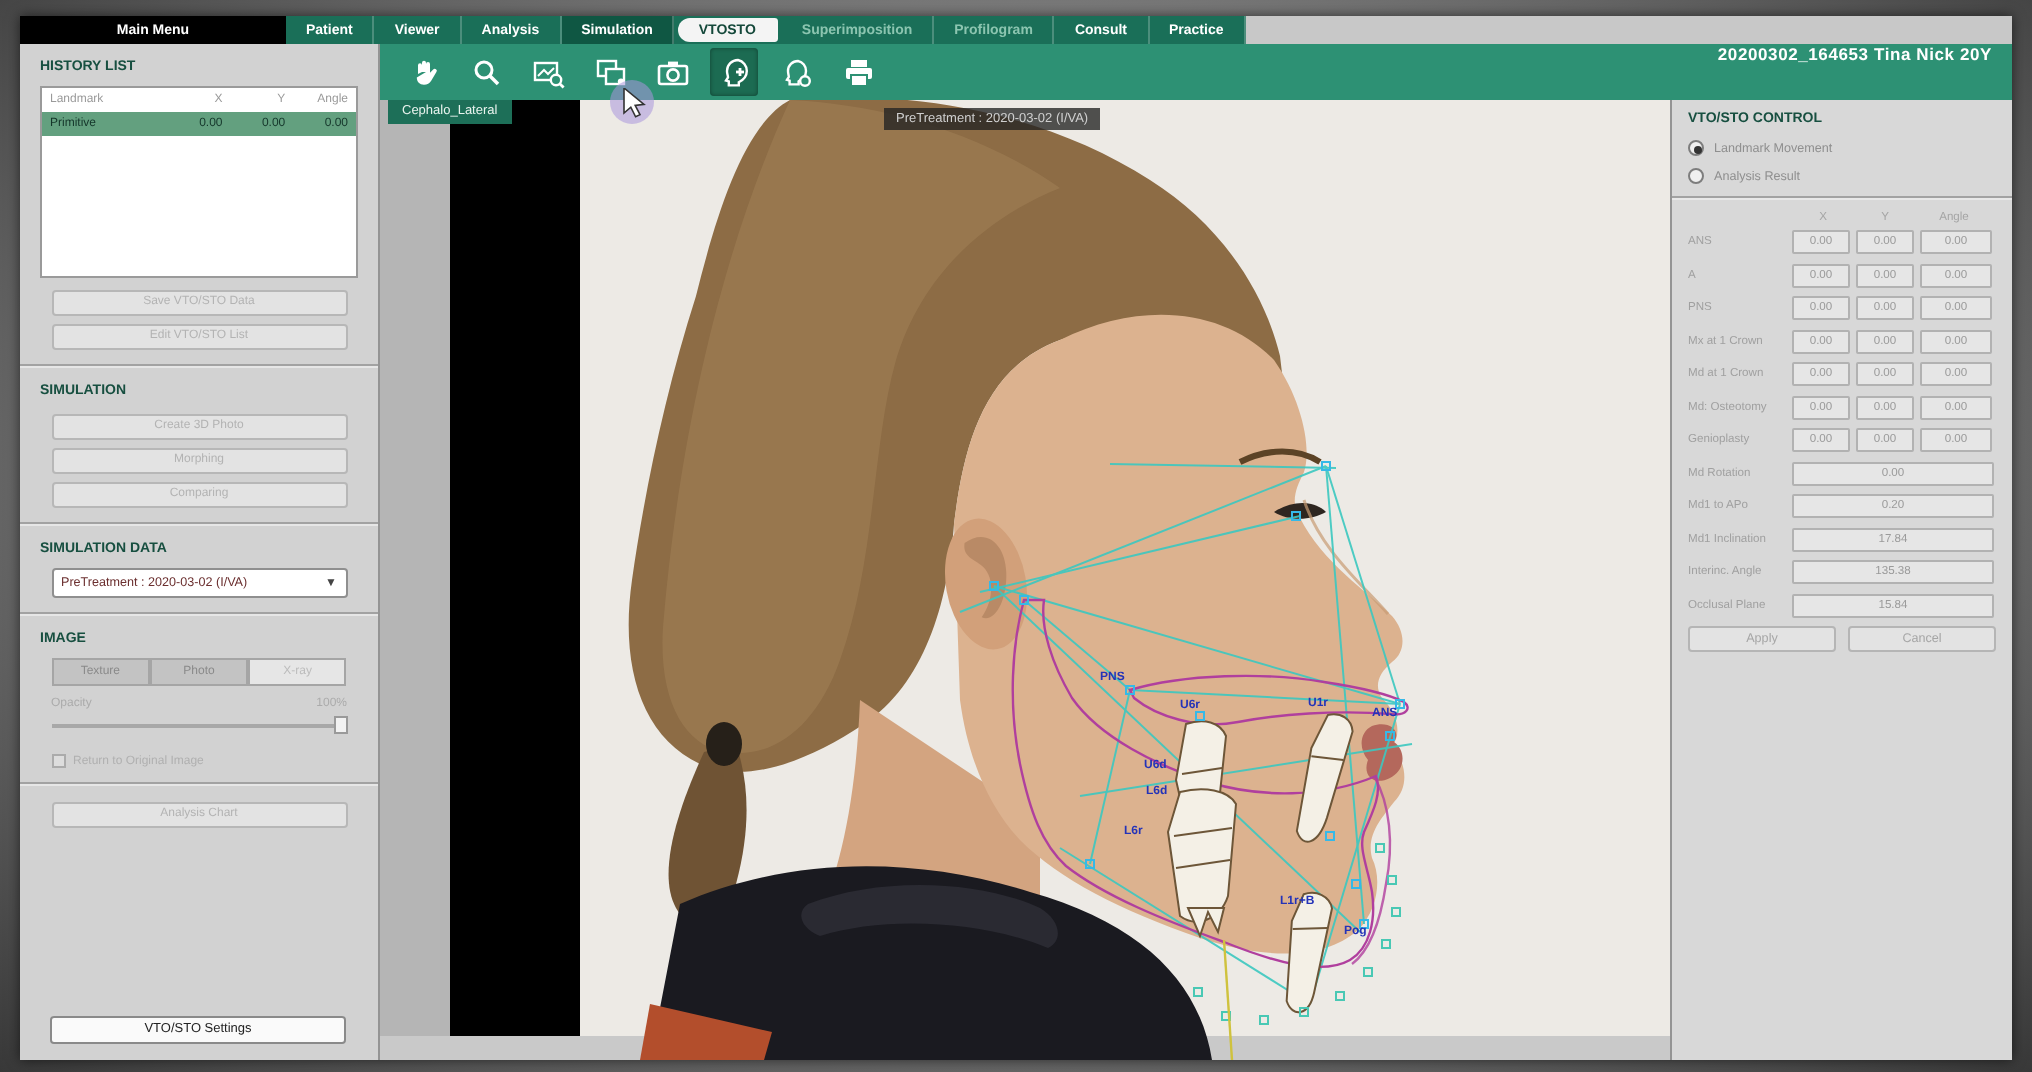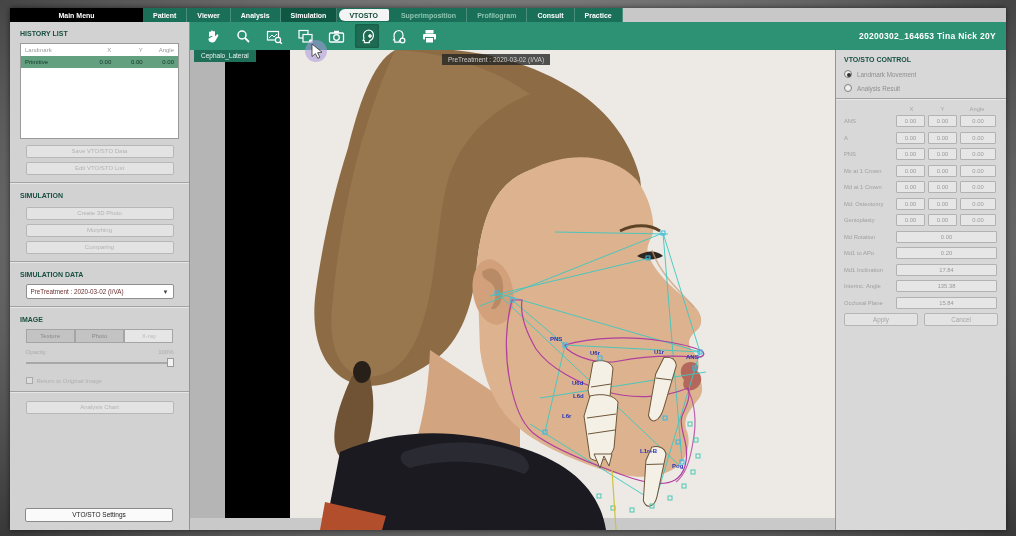--- a/index.html
+++ b/index.html
@@ -15,21 +15,21 @@
               display:flex; align-items:center; justify-content:center; }
   .tabs { height:14px; display:flex; background:#1a6f58; }
   .tab { padding:0 10px; height:14px; display:flex; align-items:center; color:#fff;
          font-size:7px; font-weight:bold; border-right:1px solid rgba(255,255,255,.22); cursor:default; }
   .tab.active { background:#0f5743; }
   .tab.pill { background:#f4f4f4; color:#14483a; border-radius:7px 2px 2px 7px; margin:1px 2px; height:12px; }
   .tab.faded { color:#8cc5b0; }
 
   
   .toolbar { position:absolute; left:180px; top:14px; width:816px; height:28px; background:#2d9174;
-             display:flex; align-items:center; }
+             display:flex; }
   .tools { display:flex; align-items:center; gap:7px; padding-left:10px; }
   .tool { width:24px; height:24px; display:flex; align-items:center; justify-content:center; border-radius:2px; }
   .tool.active { background:#1c6b52; box-shadow:inset 0 0 2px rgba(0,0,0,.4); }
   .patientbar { margin-left:auto; padding-right:10px; color:#fff; font-size:8.5px; font-weight:bold; letter-spacing:.3px; }
 
   
   .sidebar { position:absolute; left:0; top:14px; width:180px; height:508px; background:#d2d2d2;
              border-right:1px solid #949494; font-size:6.5px; }
   .sec-title { color:#174f40; font-weight:bold; font-size:7px; padding:8px 10px 4px 10px; }
   .divider { height:2px; border-top:1px solid #a2a2a2; border-bottom:1px solid #e6e6e6; margin-top:7px; }

